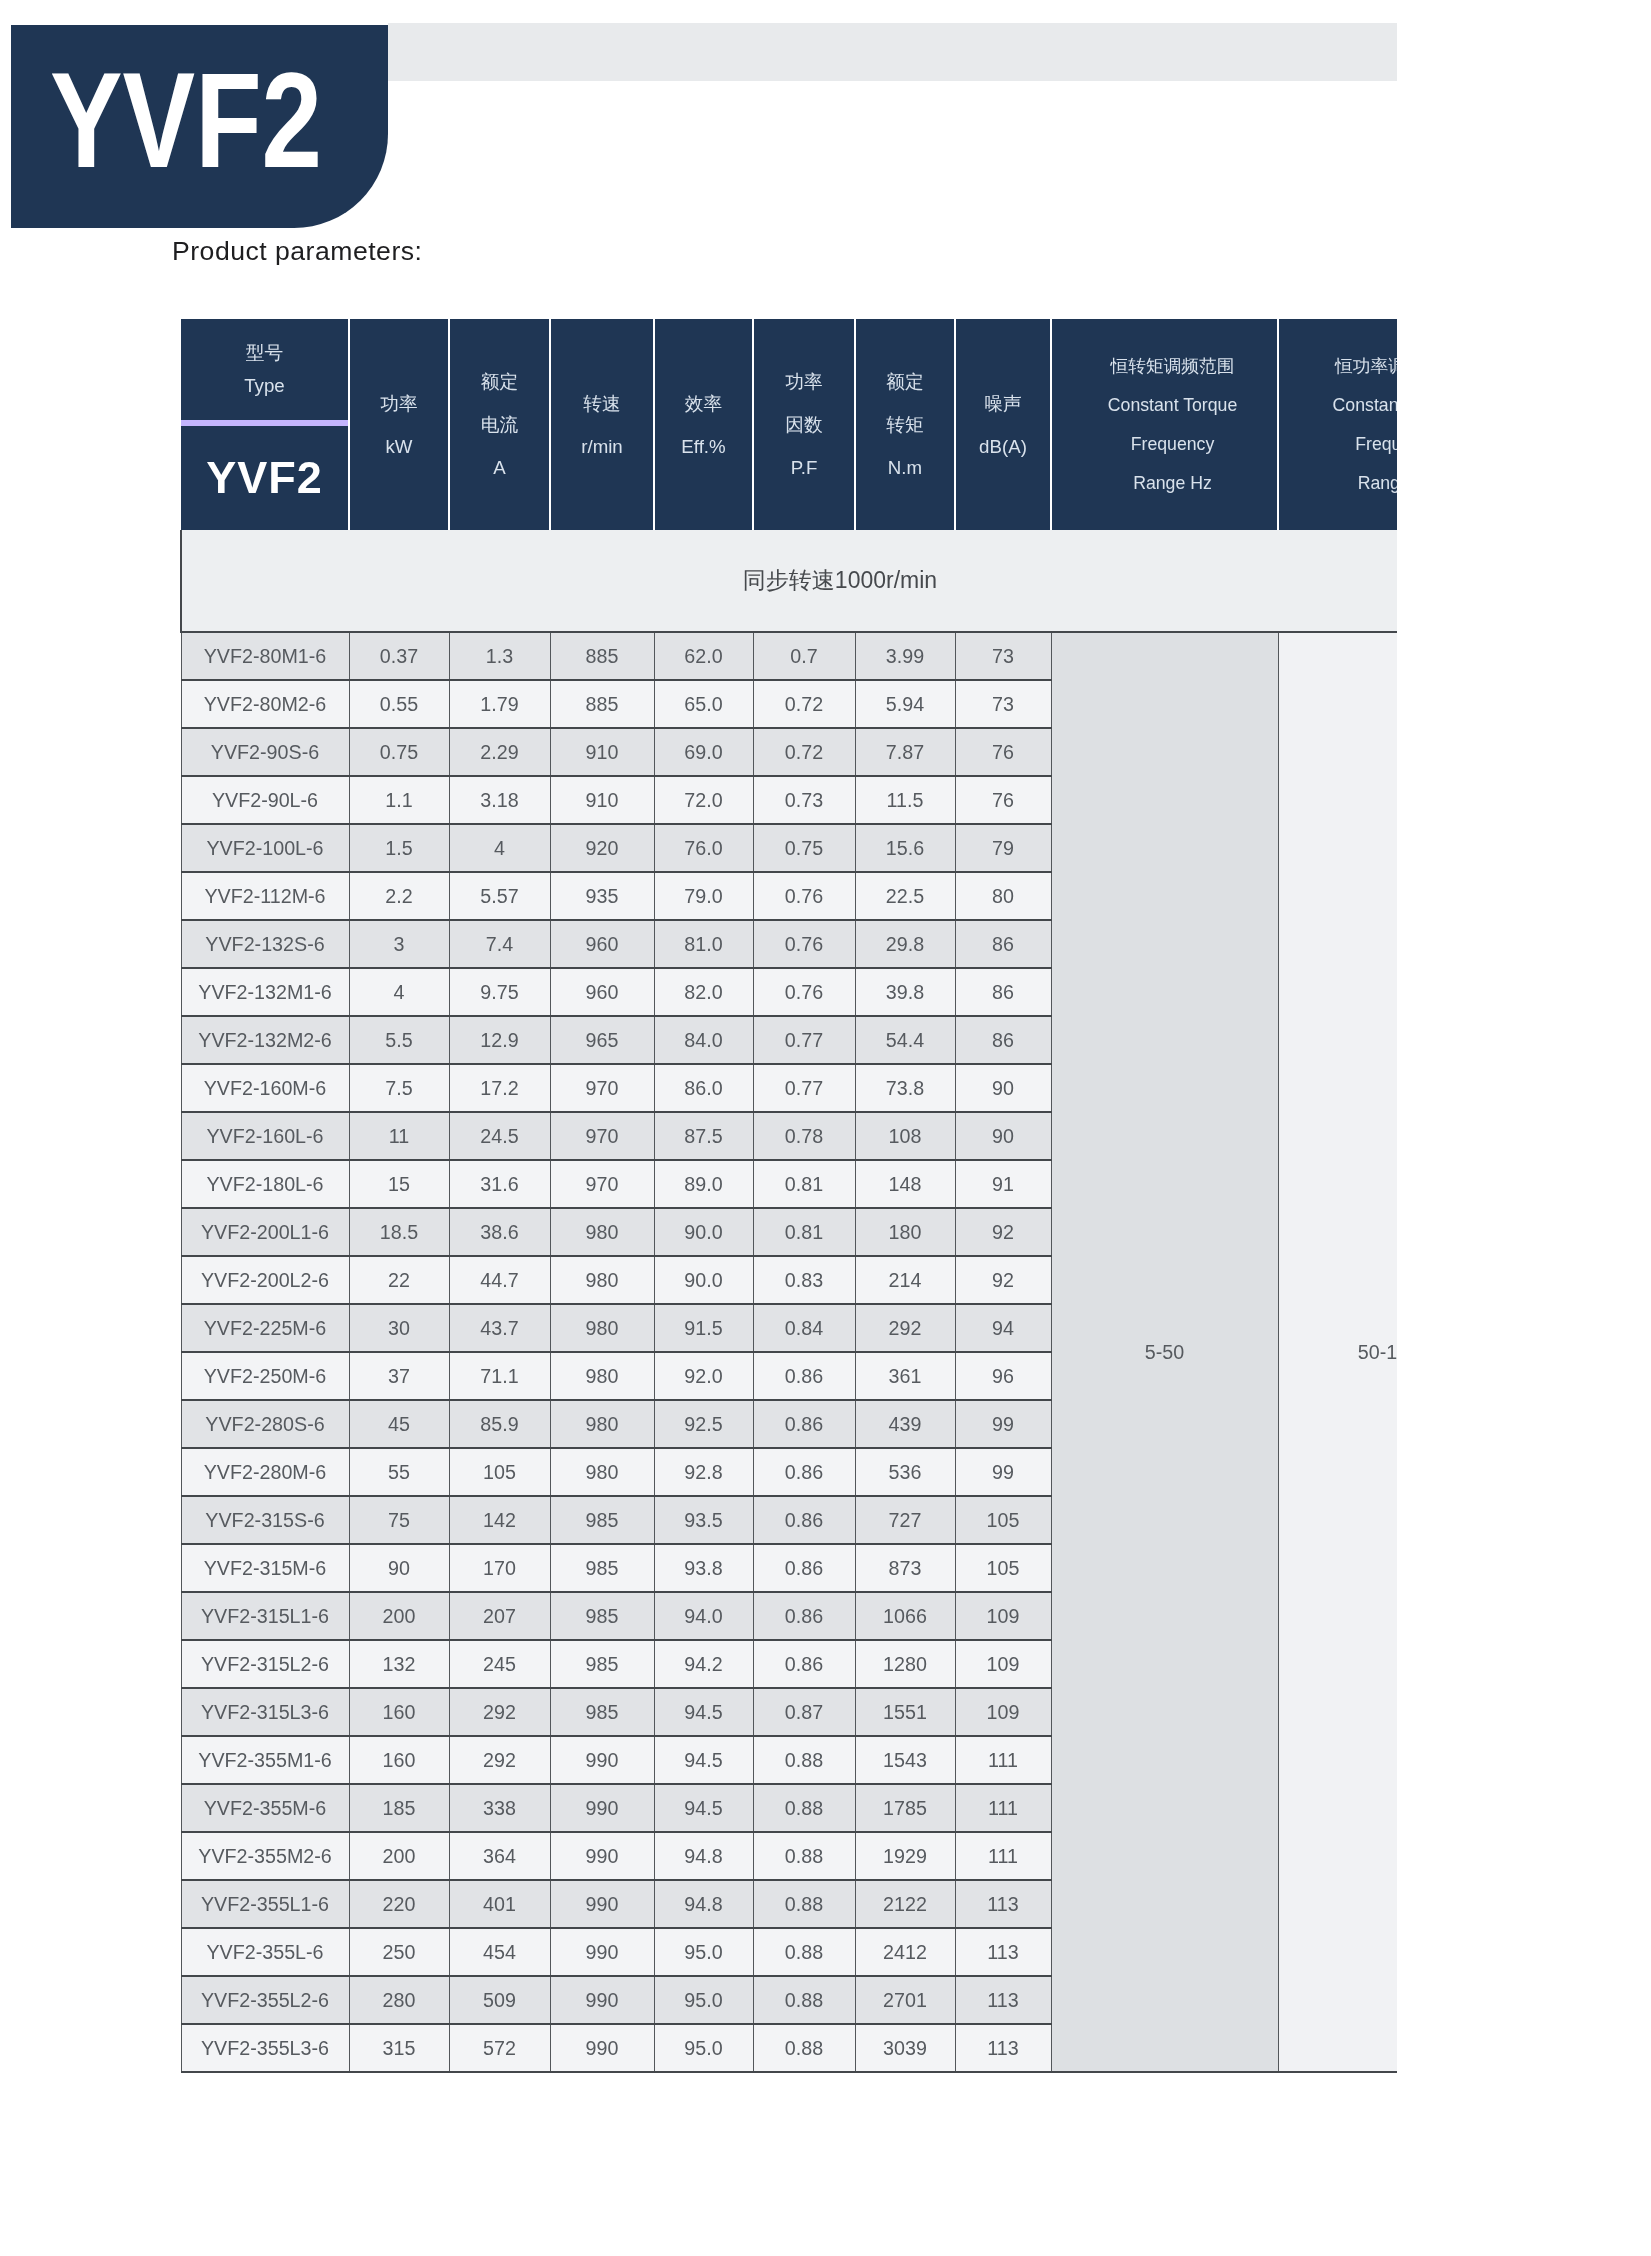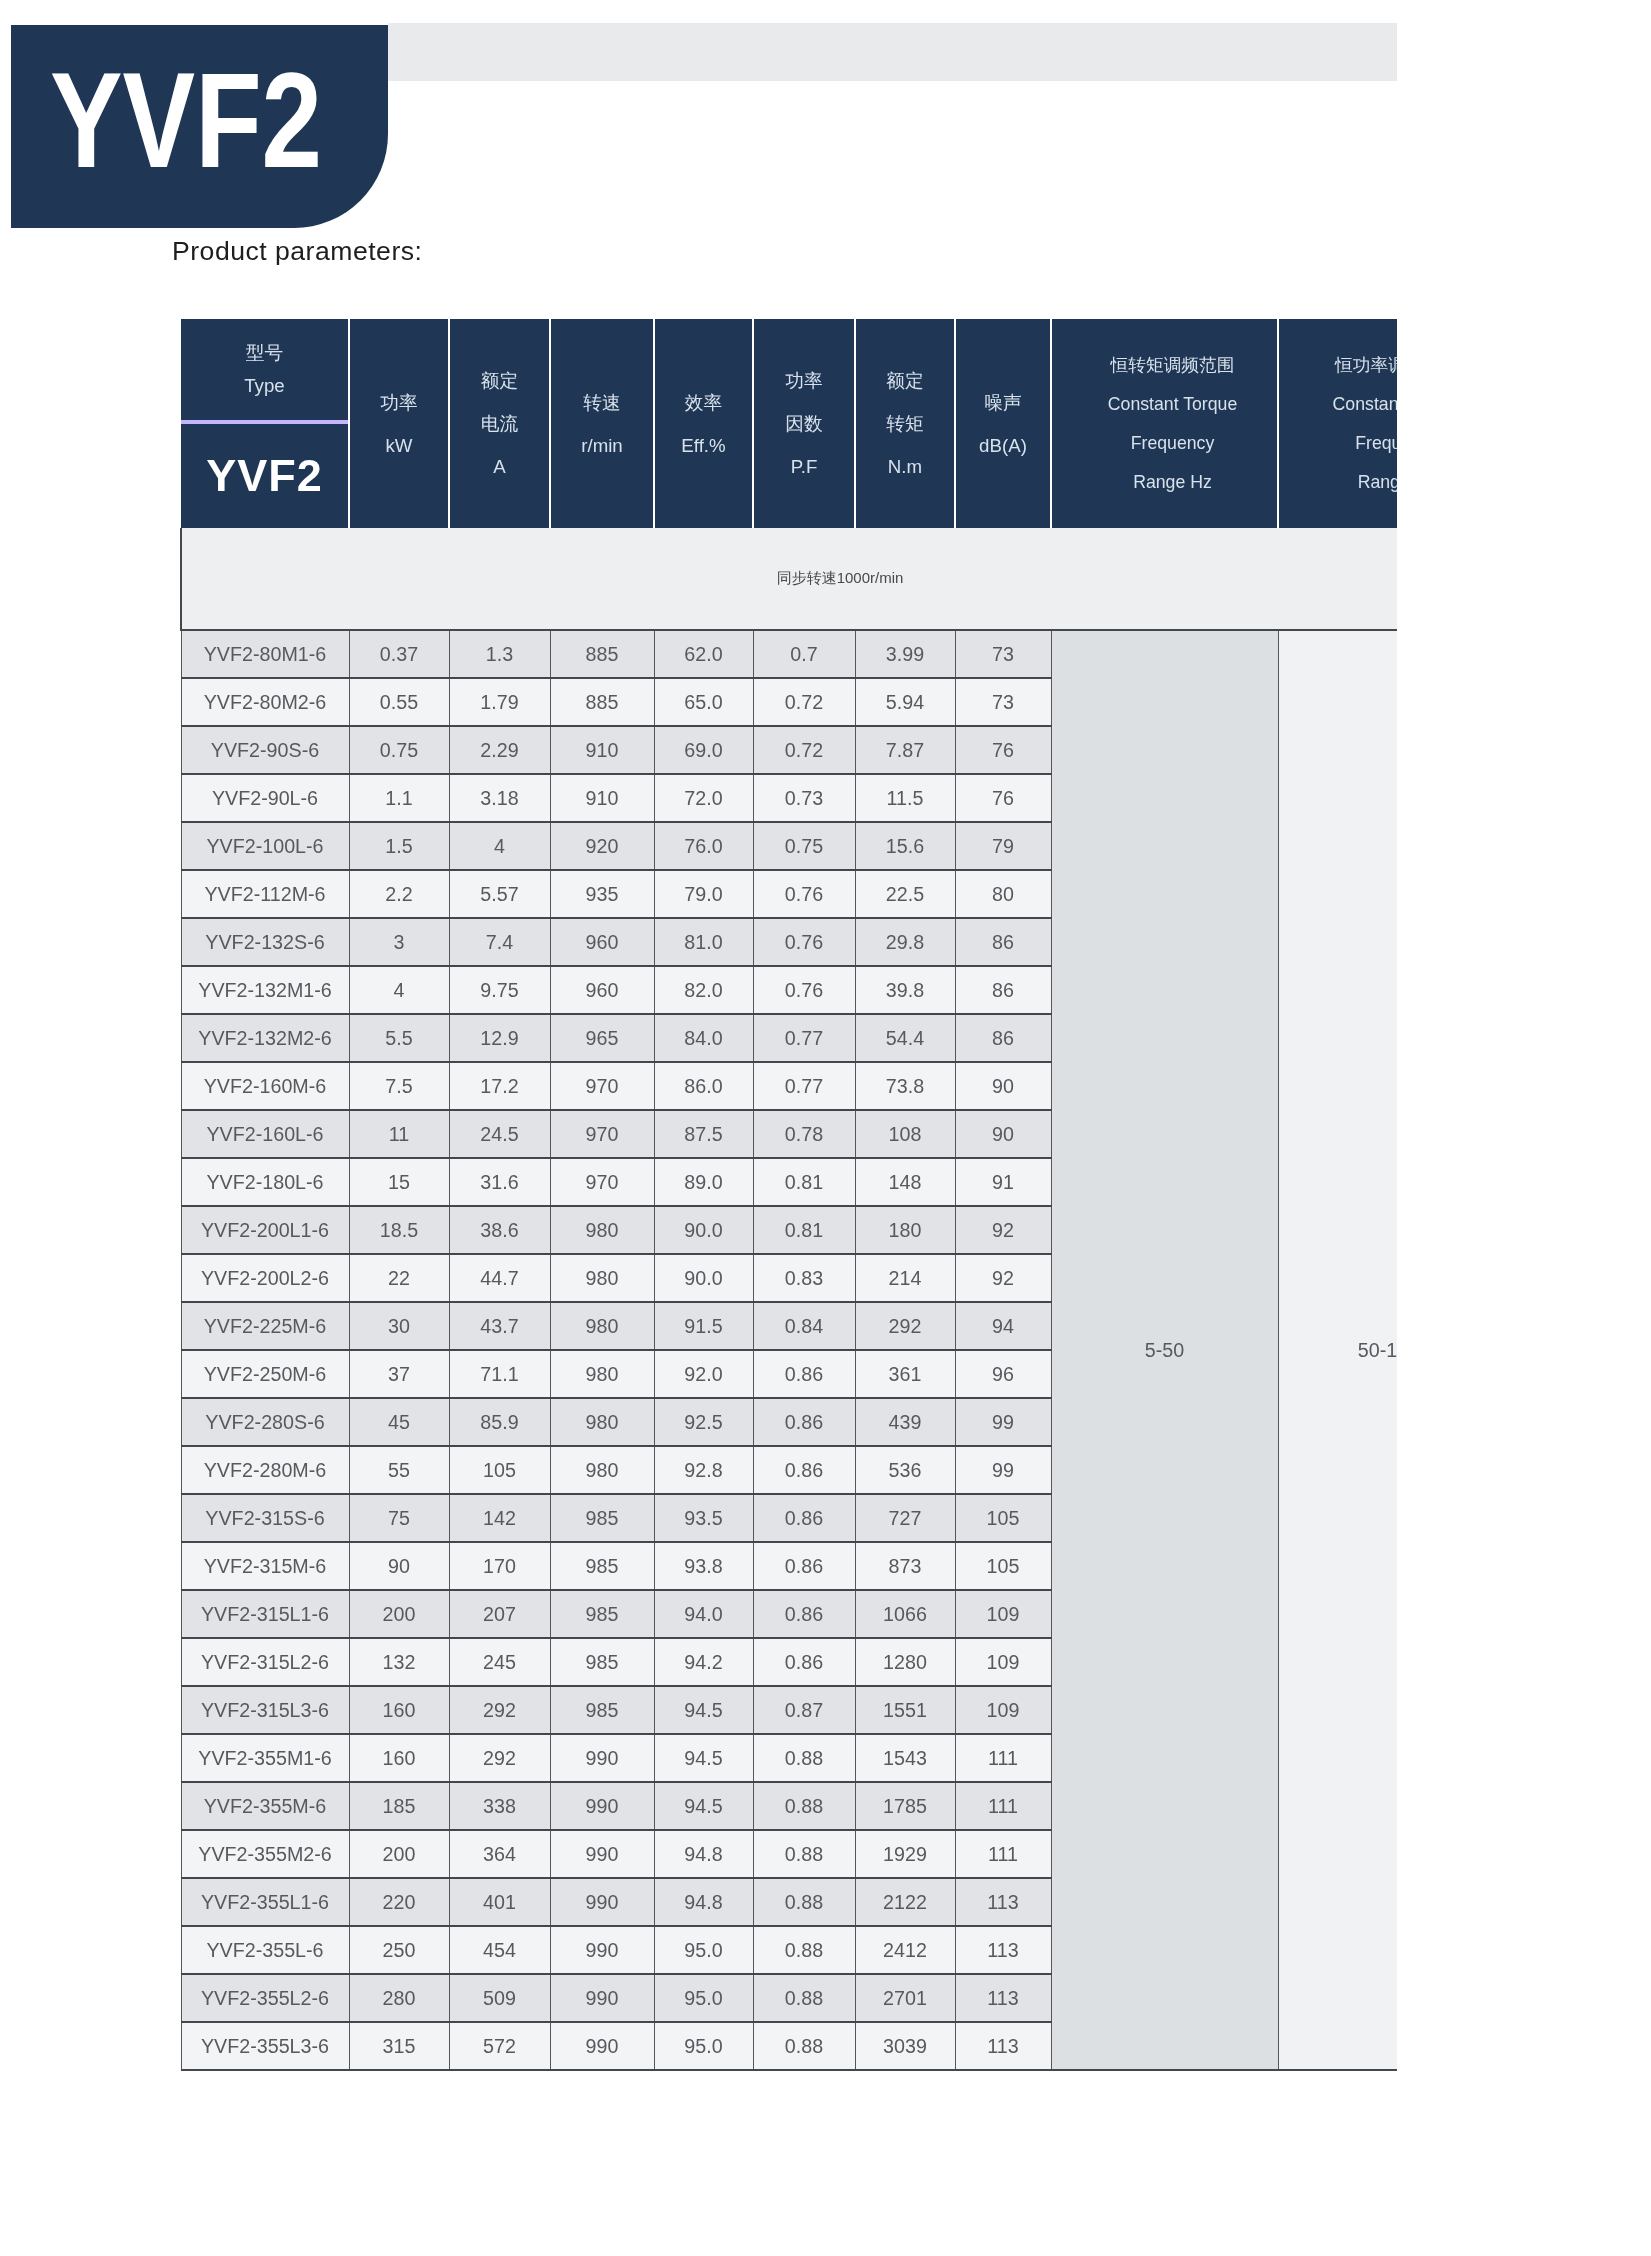--- a/index.html
+++ b/index.html
@@ -42,30 +42,30 @@
   thead th {
     background:#1f3654; color:#d9e2ec; font-weight:normal; font-size:18.7px;
     height:208px; padding:0; vertical-align:middle; text-align:center;
     border-right:2px solid #ffffff;
   }
   thead th:last-child { border-right:none; }
   .th-col span { display:block; line-height:43px; }
   .th-range span { display:block; line-height:39px; font-size:17.7px;padding-left:16px; }
   .th-type { padding:0; }
   .type-top {
-    height:101px; border-bottom:4px solid #c4b5fd;
+    height:101px; border-bottom:6px solid #c4b5fd;
     display:flex; flex-direction:column; justify-content:center; gap:11.8px;
   }
   .type-top span { display:block; line-height:21.7px; }
   .type-bottom { height:104px; display:flex; align-items:center; justify-content:center; }
   .type-bottom span { font-size:45px; font-weight:bold; color:#ffffff; letter-spacing:1px; }
 
   tr.subheader td {
     height:99px; background:#edeff1; text-align:center;
-    font-size:15px; color:#46494d;
+    font-size:23px; color:#46494d;
     border:2px solid #44484c; border-top:none;
   }
   tbody td {
     height:46px; text-align:center; font-size:19.7px; color:#565a5f;
     border-top:2px solid #43474b; border-bottom:2px solid #43474b;
     border-left:1px solid #53575b; border-right:1px solid #53575b;
     padding:0; overflow:hidden; white-space:nowrap;
   }
   tbody tr:nth-child(odd) td { background:#e1e3e6; }
   tbody tr:nth-child(even) td { background:#f3f4f6; }

